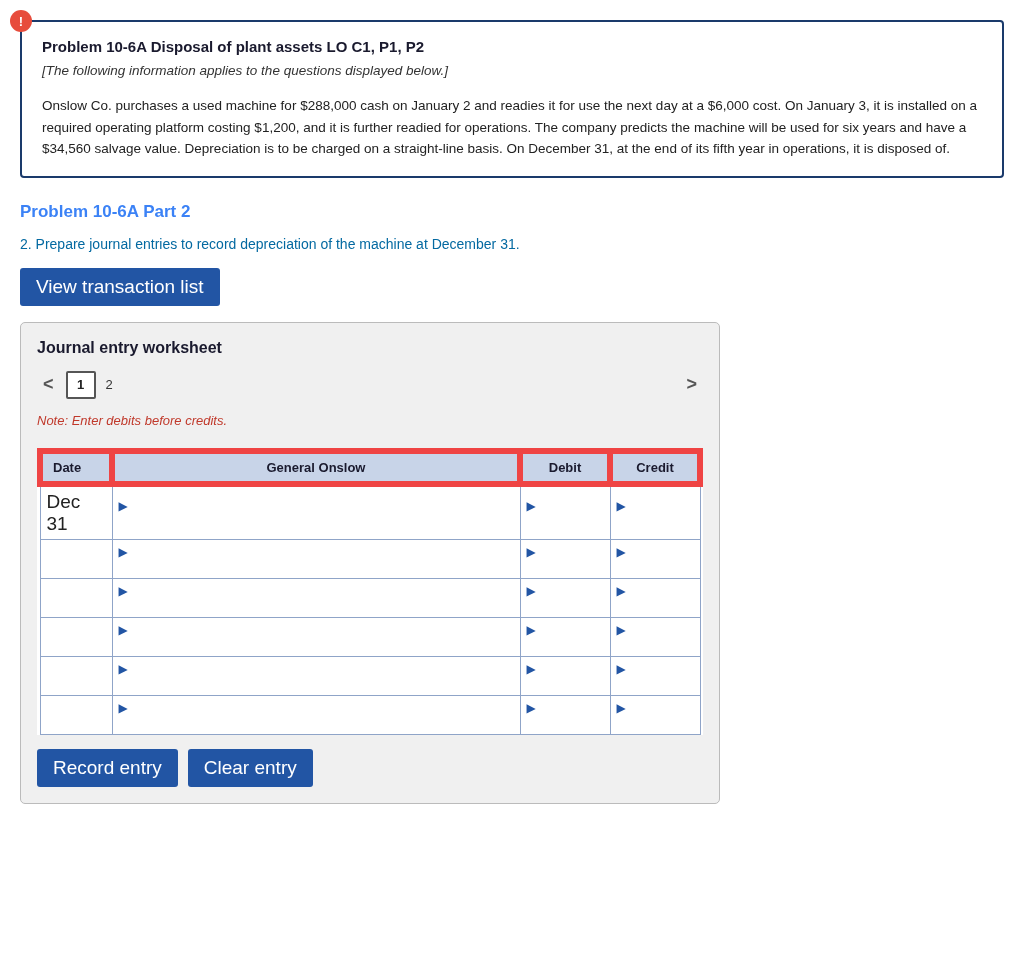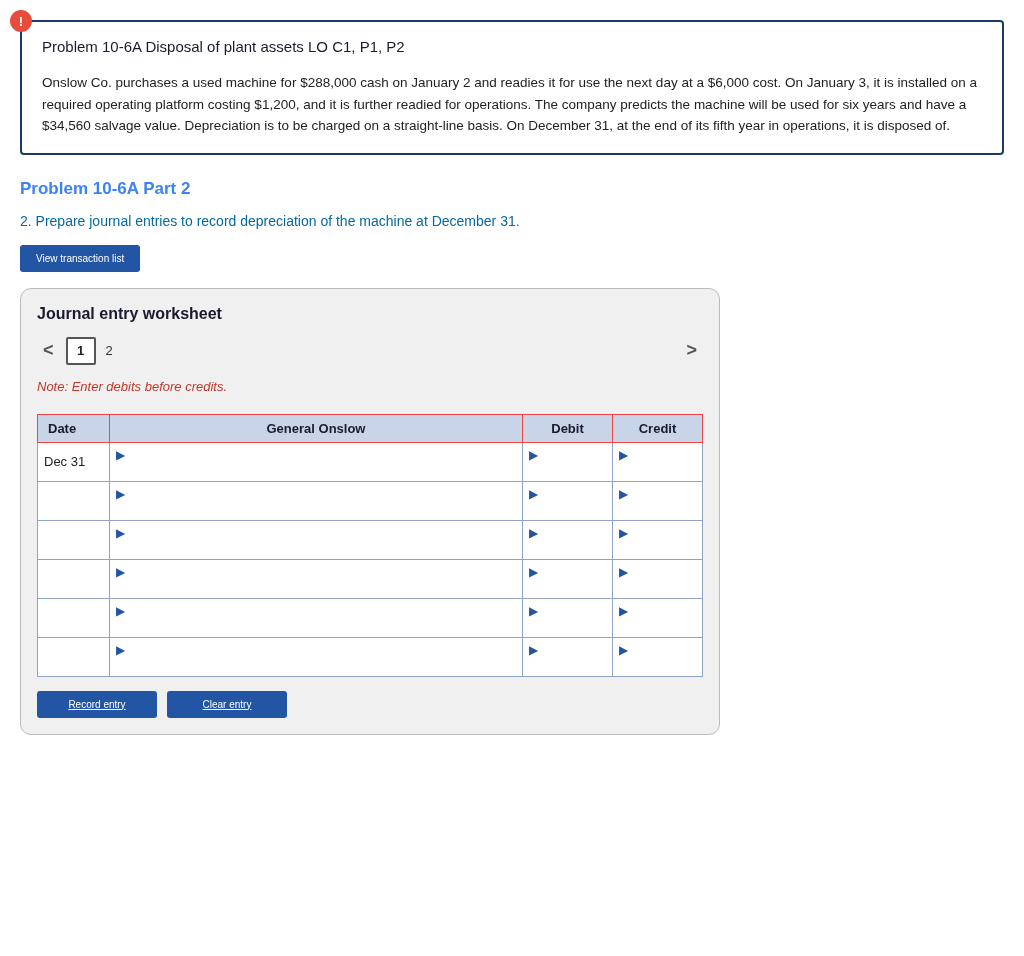--- a/index.html
+++ b/index.html
@@ -34,21 +34,21 @@
       justify-content: center;
       font-weight: bold;
       font-size: 13px;
     }
     .required-info-label {
       color: #2255a4;
       font-size: 14px;
       margin-bottom: 6px;
     }
     .problem-title {
-      font-weight: normal;
+      font-weight: bold;
       font-size: 15px;
       color: #1a1a2e;
       margin-bottom: 8px;
     }
     .problem-subtitle {
       font-style: italic;
       color: #333;
       margin-bottom: 10px;
       font-size: 13.5px;
     }
@@ -73,30 +73,30 @@
       color: #0369a1;
       margin-bottom: 16px;
     }
 
     
     .btn-blue {
       background: #2255a4;
       color: white;
       border: none;
       padding: 8px 16px;
-      font-size: 10px;
+      font-size: 19px;
       border-radius: 3px;
       cursor: pointer;
       font-weight: 500;
     }
 
     
     .worksheet-container {
       border: 1px solid #bbb;
-      border-radius: 11px;
+      border-radius: 5px;
       background: #f0f0f0;
       padding: 16px;
       margin-top: 16px;
       max-width: 700px;
     }
     .worksheet-title {
       font-weight: bold;
       font-size: 16px;
       margin-bottom: 14px;
       color: #1a1a2e;
@@ -160,40 +160,40 @@
     }
 
     
     .journal-table {
       width: 100%;
       border-collapse: collapse;
       background: white;
     }
     .journal-table th {
       background: #c8d4e8;
-      border: 1px solid #ef4444;
+      border: 6px solid #ef4444;
       padding: 6px 10px;
       font-size: 13px;
       font-weight: bold;
       text-align: center;
       color: #1a1a2e;
     }
     .journal-table th:first-child {
       text-align: left;
     }
     .journal-table td {
       border: 1px solid #8fa4c8;
       padding: 4px 6px;
       font-size: 13px;
       height: 28px;
       vertical-align: middle;
     }
     .journal-table td:first-child {
       width: 72px;
-      font-size: 13px;
+      font-size: 19px;
     }
     .journal-table td:nth-child(2) {
       
     }
     .journal-table td:nth-child(3),
     .journal-table td:nth-child(4) {
       width: 90px;
     }
     .journal-table input[type="text"] {
       border: none;
@@ -212,33 +212,33 @@
     
     .action-row {
       display: flex;
       gap: 10px;
       margin-top: 14px;
       align-items: center;
     }
     .action-row .btn-blue {
       min-width: 120px;
       text-align: center;
-      text-decoration: underline;
     }
     .spacer { flex: 1; }
   </style>
 </head>
 <body>
 
 
 
 
 <div class="info-box">
   <div class="exclamation-badge">!</div>
   <div class="problem-title">Problem 10-6A Disposal of plant assets LO C1, P1, P2</div>
+  <div class="problem-subtitle">[The following information applies to the questions displayed below.]</div>
   <div class="problem-body">Onslow Co. purchases a used machine for $288,000 cash on January 2 and readies it for use the next day at a $6,000 cost. On January 3, it is installed on a required operating platform costing $1,200, and it is further readied for operations. The company predicts the machine will be used for six years and have a $34,560 salvage value. Depreciation is to be charged on a straight-line basis. On December 31, at the end of its fifth year in operations, it is disposed of.</div>
 </div>
 
 
 <div class="section-heading">Problem 10-6A Part 2</div>
 
 
 <div class="instruction">2. Prepare journal entries to record depreciation of the machine at December 31.</div>
 
 

